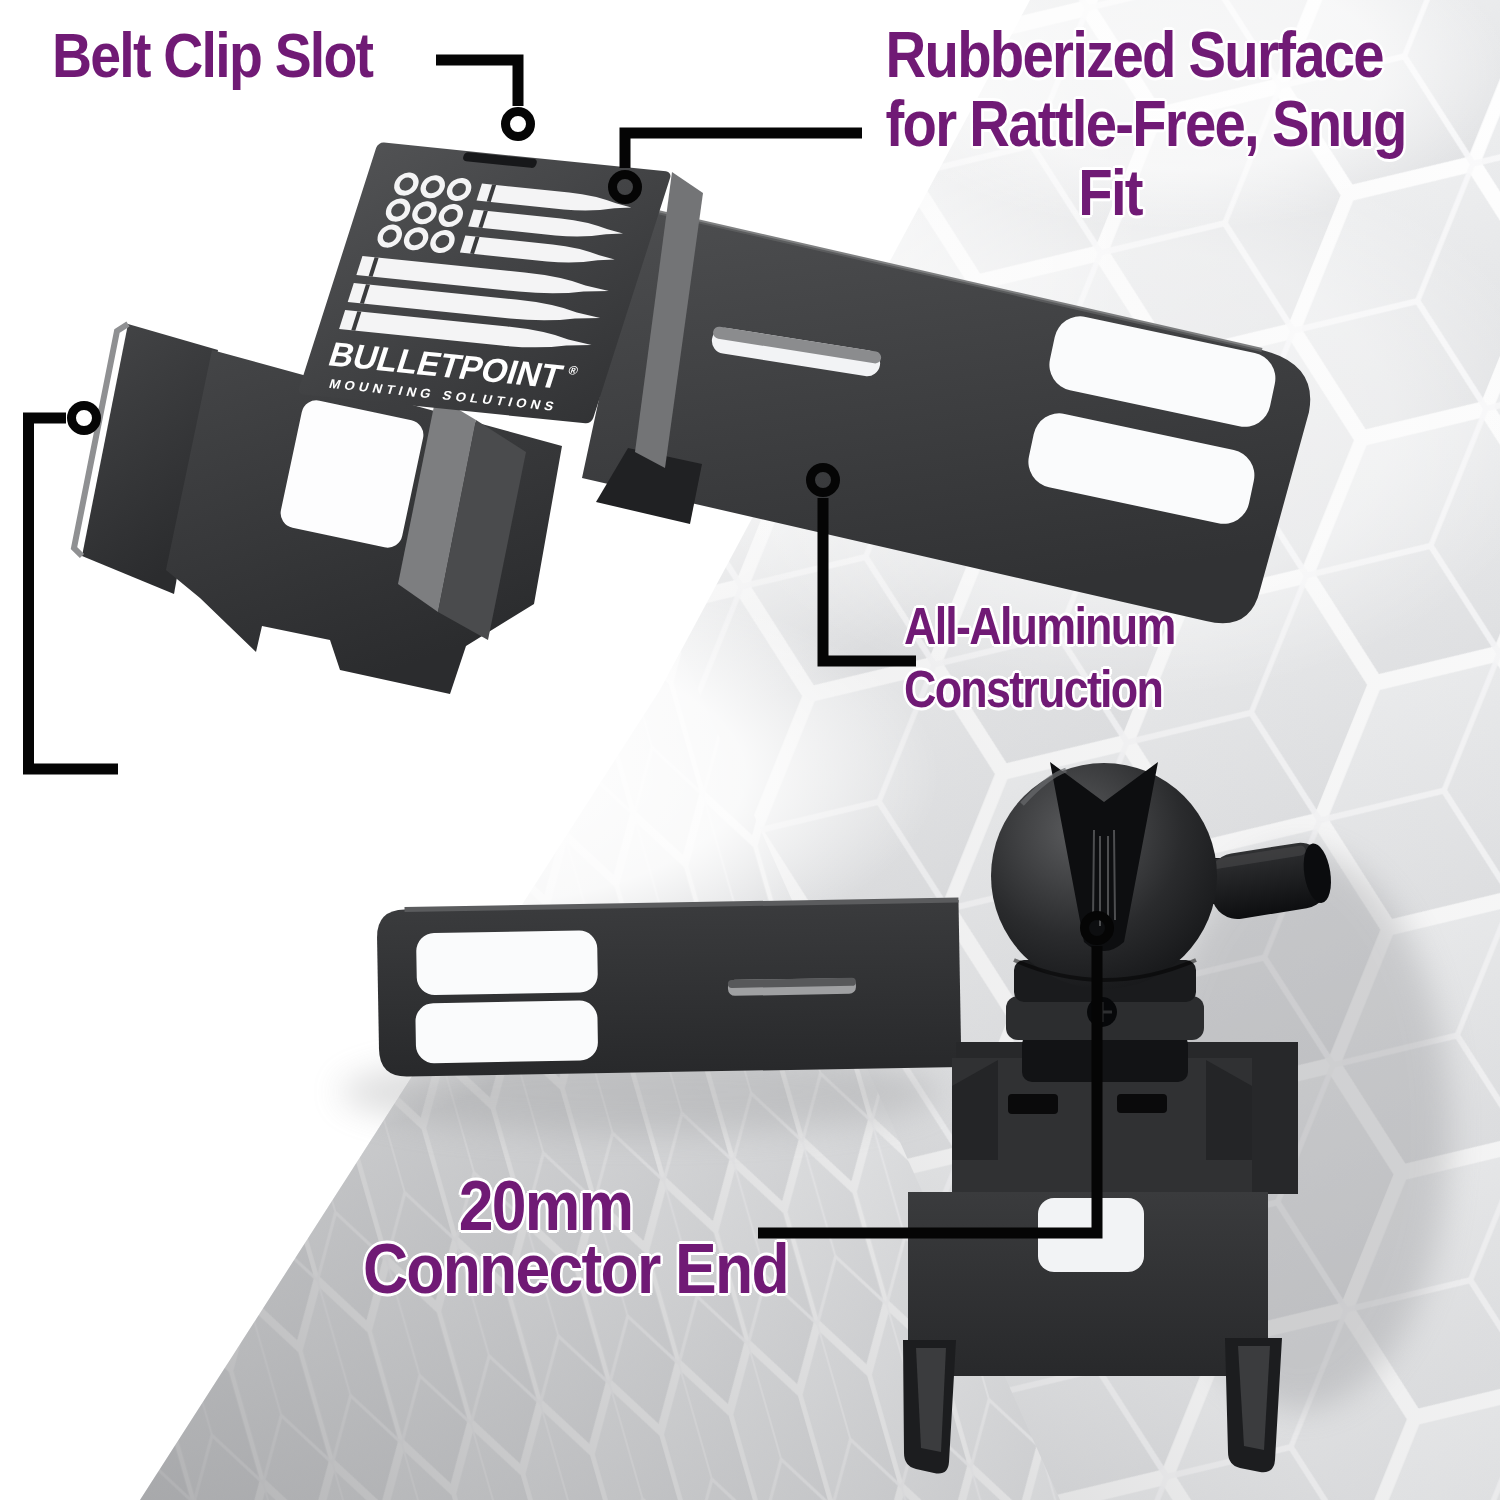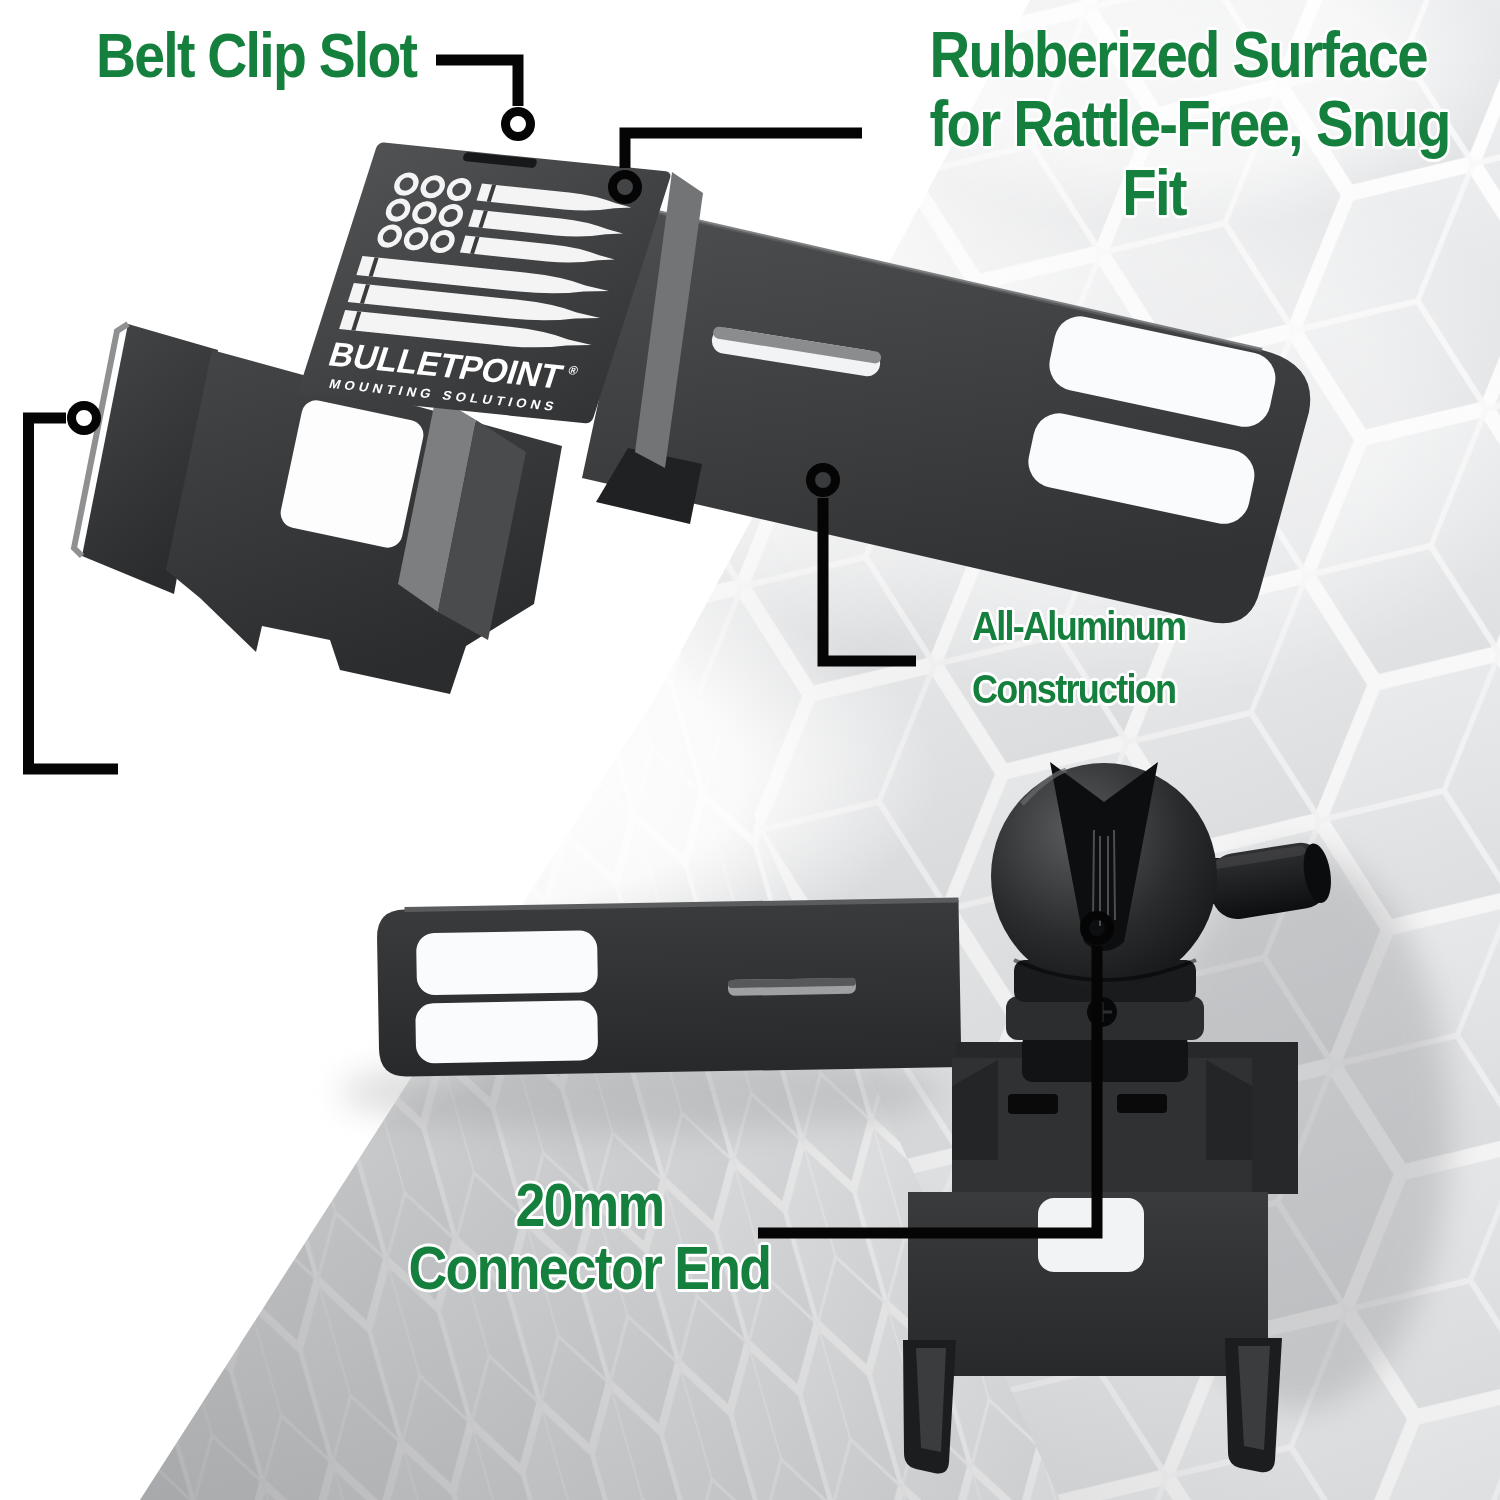--- a/index.html
+++ b/index.html
@@ -2,32 +2,31 @@
 <html><head>
 <meta charset="utf-8">
 <style>
   html,body{margin:0;padding:0;background:#ffffff;}
   .canvas{
     position:relative;width:1500px;height:1500px;overflow:hidden;background:#ffffff;
     font-family:"Liberation Sans","DejaVu Sans",sans-serif;
   }
   .scene{position:absolute;left:0;top:0;width:1500px;height:1500px;}
   .callout{
-    position:absolute;color:#15803d;font-weight:700;letter-spacing:-2px;white-space:nowrap;
+    position:absolute;color:#701a75;font-weight:700;letter-spacing:-2px;white-space:nowrap;
     text-shadow:-3px 0 0 #fff,3px 0 0 #fff,0 -3px 0 #fff,0 3px 0 #fff,
                 -2px -2px 0 #fff,2px -2px 0 #fff,-2px 2px 0 #fff,2px 2px 0 #fff;
-    margin-left:44px;
   }
   .cline{display:block;transform:scaleX(.88);transform-origin:50% 50%;}
   .left-align .cline{transform-origin:0 50%;}
   #c-belt   {left:52px;  top:22px;   font-size:63px; line-height:66px;}
   #c-rubber {left:855px; top:21px;   width:510px; text-align:center; font-size:64px; line-height:69px;}
-  #c-alum   {left:928px; top:595px;  font-size:41px; line-height:63px;}
+  #c-alum   {left:904px; top:595px;  font-size:51px; line-height:63px;}
   #c-wings  {left:110px; top:703px;  width:780px; text-align:center; font-size:72px; line-height:69px;}
-  #c-conn   {left:338px; top:1174px; width:415px; text-align:center; font-size:61px; line-height:63px;}
+  #c-conn   {left:338px; top:1174px; width:415px; text-align:center; font-size:71px; line-height:63px;}
 </style>
 </head>
 <body>
 
 <div class="canvas">
 
 <svg class="scene" viewBox="0 0 1500 1500" aria-hidden="true">
   <defs>
     <linearGradient id="hexFill" x1="0" y1="0" x2="1" y2="1">
       <stop offset="0" stop-color="#f3f4f5"></stop>

